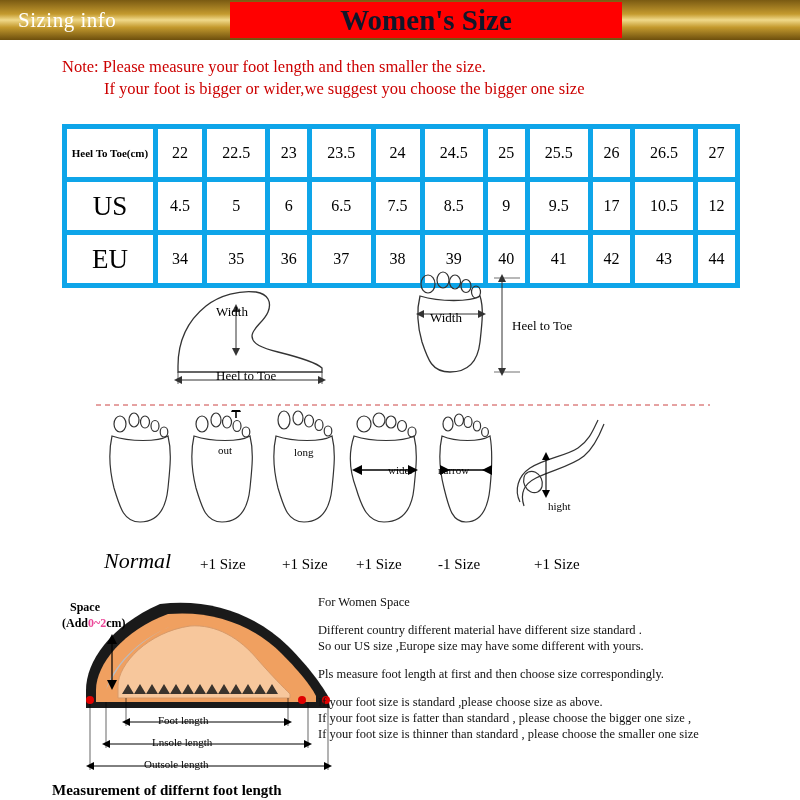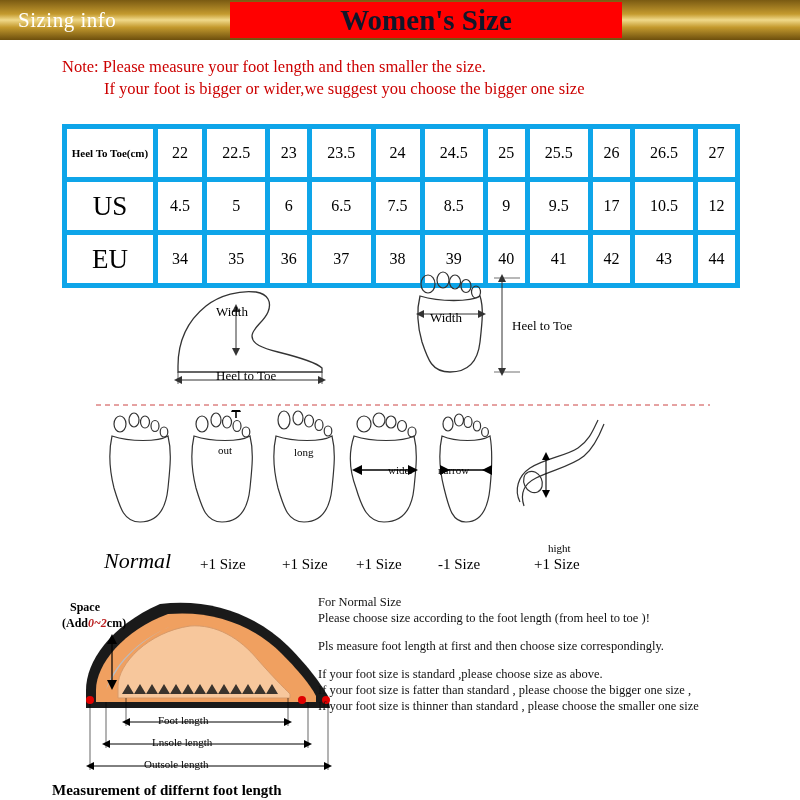--- a/index.html
+++ b/index.html
@@ -81,21 +81,21 @@
     font-family:"Liberation Serif",serif;
   }
   .space-lbl{
     position:absolute;left:70px;top:14px;font-size:12px;font-weight:bold;
     font-family:"Liberation Serif",serif;
   }
   .space-lbl2{
     position:absolute;left:62px;top:30px;font-size:12px;font-weight:bold;
     font-family:"Liberation Serif",serif;
   }
-  .red{color:#b91c1c;font-style:italic;}
+  .red{color:#ec4899;}
   .foot-dim{
     position:absolute;font-size:11px;font-family:"Liberation Serif",serif;
   }
   svg{display:block;}
 </style>
 </head>
 <body>
 
 <div class="header">
   <div class="header-left">Sizing info</div>
@@ -268,21 +268,21 @@
         <polygon points="546,42 542,50 550,50" fill="#000" stroke="none"></polygon>
         <polygon points="546,88 542,80 550,80" fill="#000" stroke="none"></polygon>
       </g>
     </g>
   </svg>
 
   <span class="label b" style="left:218px;top:176px;">out</span>
   <span class="label b" style="left:294px;top:178px;">long</span>
   <span class="label b" style="left:388px;top:196px;">wider</span>
   <span class="label b" style="left:438px;top:196px;">narrow</span>
-  <span class="label b" style="left:548px;top:232px;margin-top:42px;">hight</span>
+  <span class="label b" style="left:548px;top:232px;">hight</span>
 
   <span class="normal-lbl" style="left:104px;top:280px;">Normal</span>
   <span class="size-lbl" style="left:200px;top:288px;">+1 Size</span>
   <span class="size-lbl" style="left:282px;top:288px;">+1 Size</span>
   <span class="size-lbl" style="left:356px;top:288px;">+1 Size</span>
   <span class="size-lbl" style="left:438px;top:288px;">-1 Size</span>
   <span class="size-lbl" style="left:534px;top:288px;">+1 Size</span>
 </div>
 
 <div class="bottom">
@@ -335,22 +335,25 @@
   <span class="space-lbl2"><span>(Add</span><span class="red">0~2</span><span>cm)</span></span>
 
   <span class="foot-dim" style="left:158px;top:128px;">Foot length</span>
   <span class="foot-dim" style="left:152px;top:150px;">Lnsole length</span>
   <span class="foot-dim" style="left:144px;top:172px;">Outsole length</span>
 
   <div class="measure-cap">Measurement of differnt foot length</div>
 
   <div class="bottom-text">
     <p>
-      <span>For Normal Size</span><br>
-      <span>Please choose size according to the foot length (from heel to toe )!</span>
+      <span>For Women Space</span><br>
+    </p>
+    <p>
+      <span>Different country different material have different size standard .</span><br>
+      <span>So our US size ,Europe size may have some different with yours.</span>
     </p>
     <p>
       <span>Pls measure foot length at first and then choose size correspondingly.</span>
     </p>
     <p>
       <span>If your foot size is standard ,please choose size as above.</span><br>
       <span>If your foot size is fatter than standard , please choose the bigger one size ,</span><br>
       <span>If your foot size is thinner than standard , please choose the smaller one size</span>
     </p>
   </div>

